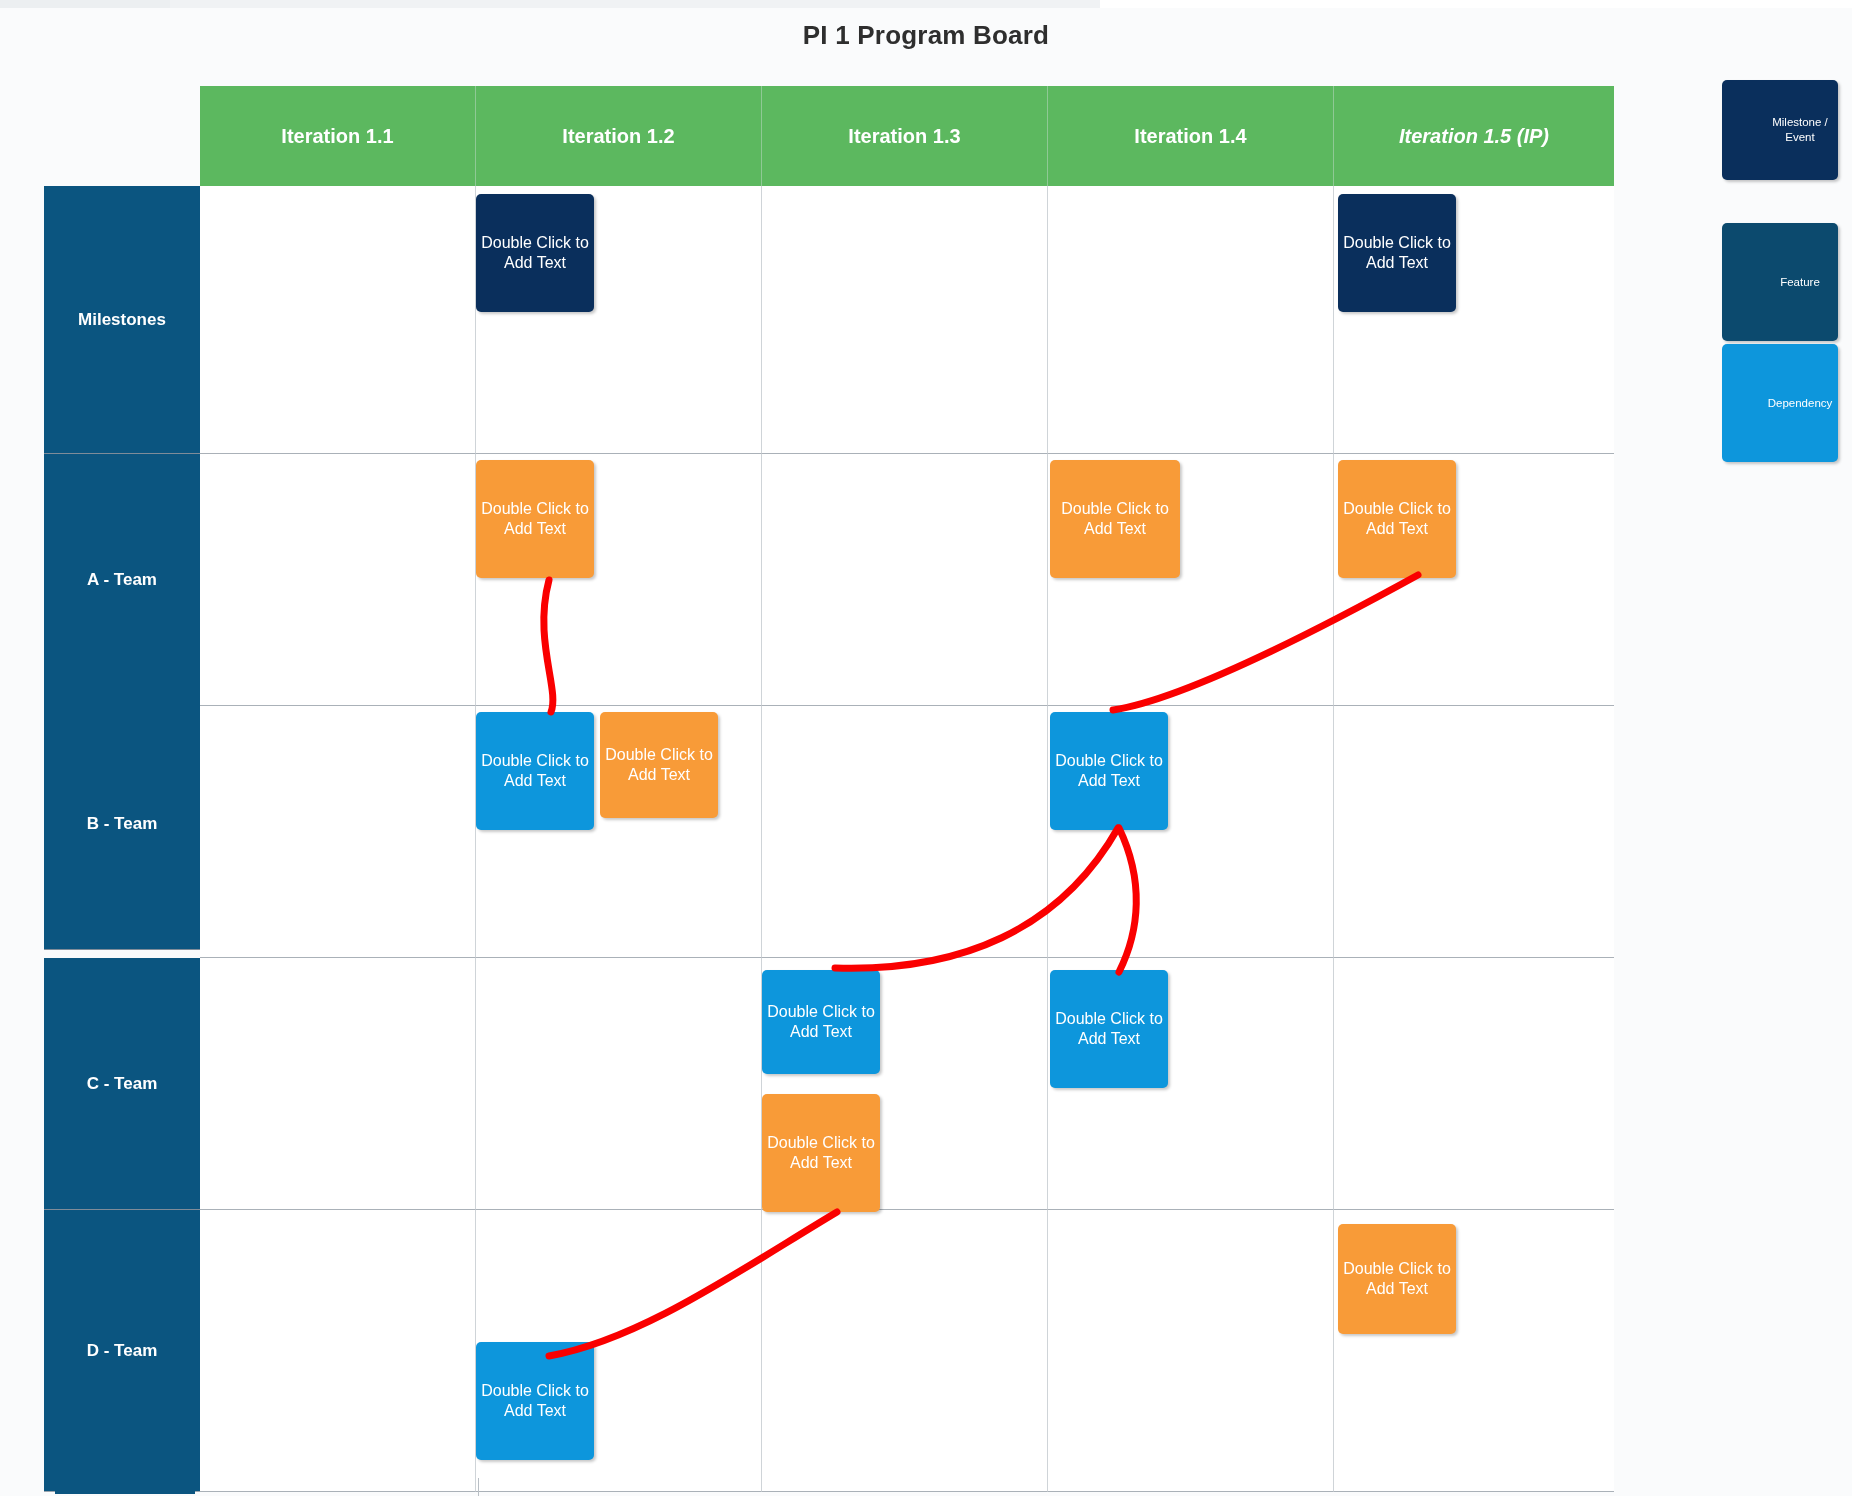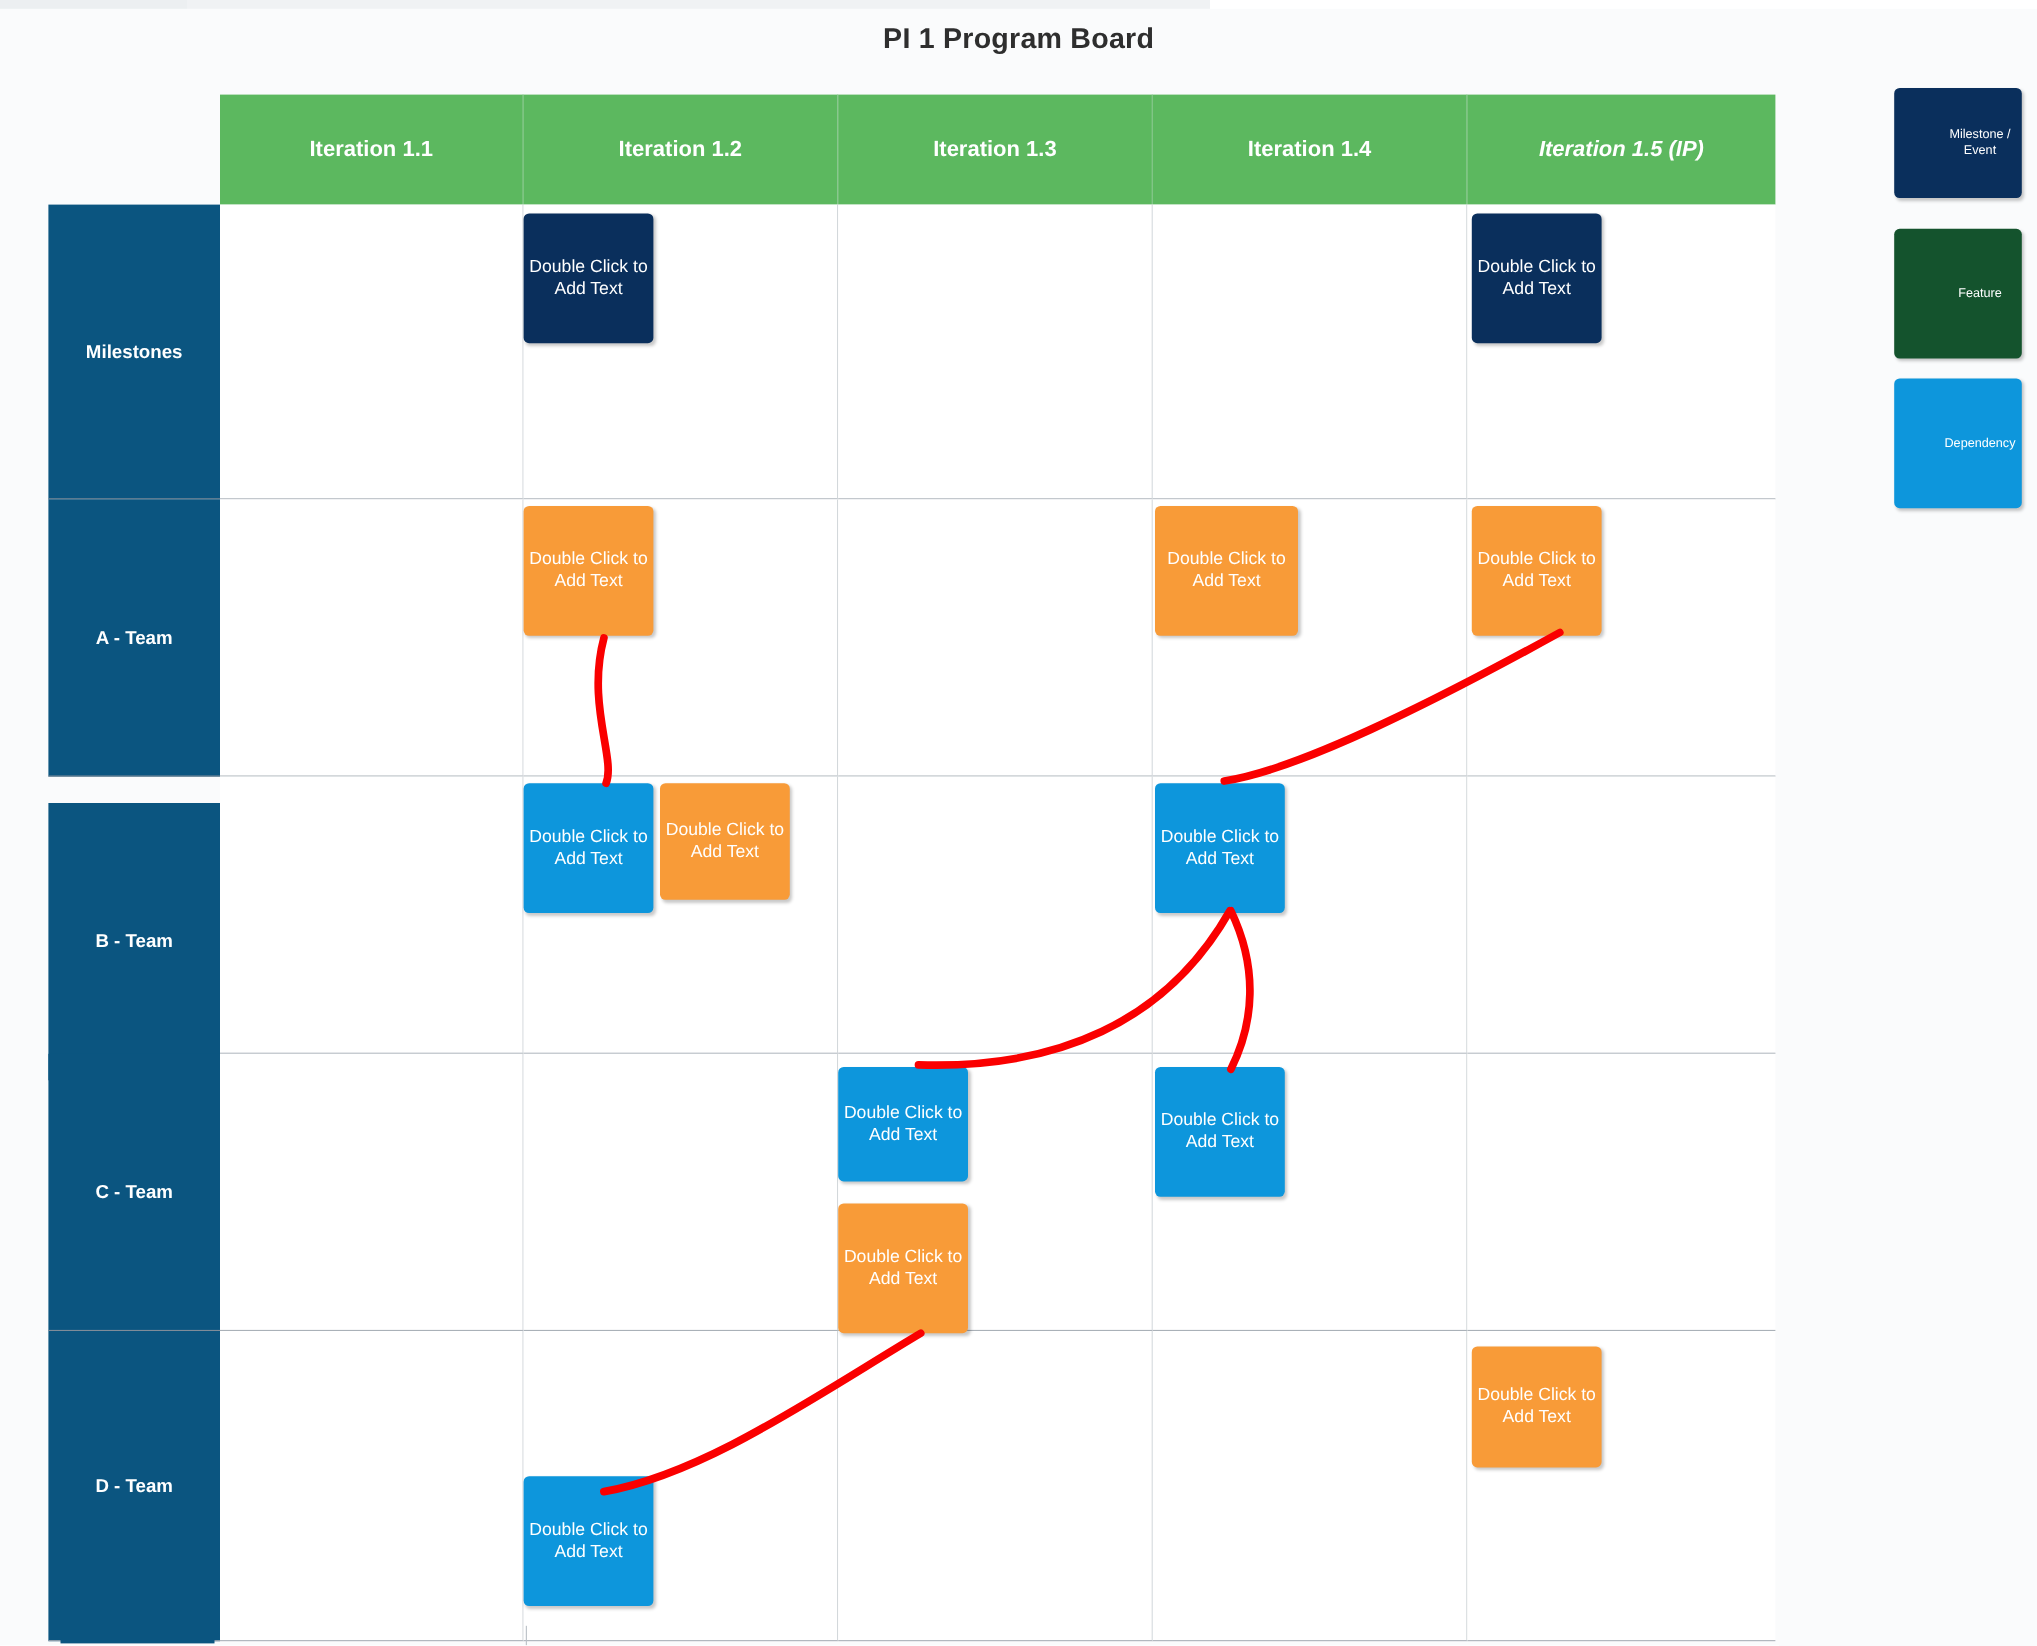--- a/index.html
+++ b/index.html
@@ -124,21 +124,21 @@
     line-height: 1.3;
     text-align: center;
     display: flex;
     align-items: center;
     justify-content: center;
     box-shadow: 2px 2px 3px rgba(0,0,0,0.22);
     cursor: pointer;
     padding-left: 40px;
   }
   .legend-card.milestone  { background: #0a2f5c; }
-  .legend-card.feature    { background: #14532d; }
+  .legend-card.feature    { background: #0c4a6e; margin-top: 15px; }
   .legend-card.dependency { background: #0d96dc; }
 
   
   #connectors {
     position: absolute;
     left: 0; top: 0;
     width: 1852px; height: 1496px;
     pointer-events: none;
     z-index: 8;
   }
@@ -166,21 +166,21 @@
 
   <div id="grid">
 
   <div class="hdr" style="left: 156px; width: 276px;">Iteration 1.1</div>
       <div class="hdr" style="left: 432px; width: 286px;">Iteration 1.2</div>
       <div class="hdr" style="left: 718px; width: 286px;">Iteration 1.3</div>
       <div class="hdr" style="left: 1004px; width: 286px;">Iteration 1.4</div>
       <div class="hdr last" style="left: 1290px; width: 280px;">Iteration 1.5  (IP)</div>
       <div class="rowlbl" style="top: 100px; height: 268px;">Milestones</div>
       <div class="rowlbl" style="top: 368px; height: 252px;">A - Team</div>
-      <div class="rowlbl" style="top: 644px; height: 252px;">B - Team</div>
+      <div class="rowlbl" style="top: 612px; height: 252px;">B - Team</div>
       <div class="rowlbl" style="top: 872px; height: 252px;">C - Team</div>
       <div class="rowlbl last" style="top: 1124px; height: 282px;">D - Team</div>
       <div class="cell" style="left: 156px; width: 276px; top: 100px; height: 268px;"></div>
       <div class="cell" style="left: 432px; width: 286px; top: 100px; height: 268px;"></div>
       <div class="cell" style="left: 718px; width: 286px; top: 100px; height: 268px;"></div>
       <div class="cell" style="left: 1004px; width: 286px; top: 100px; height: 268px;"></div>
       <div class="cell lastcol" style="left: 1290px; width: 280px; top: 100px; height: 268px;"></div>
       <div class="cell" style="left: 156px; width: 276px; top: 368px; height: 252px;"></div>
       <div class="cell" style="left: 432px; width: 286px; top: 368px; height: 252px;"></div>
       <div class="cell" style="left: 718px; width: 286px; top: 368px; height: 252px;"></div>

